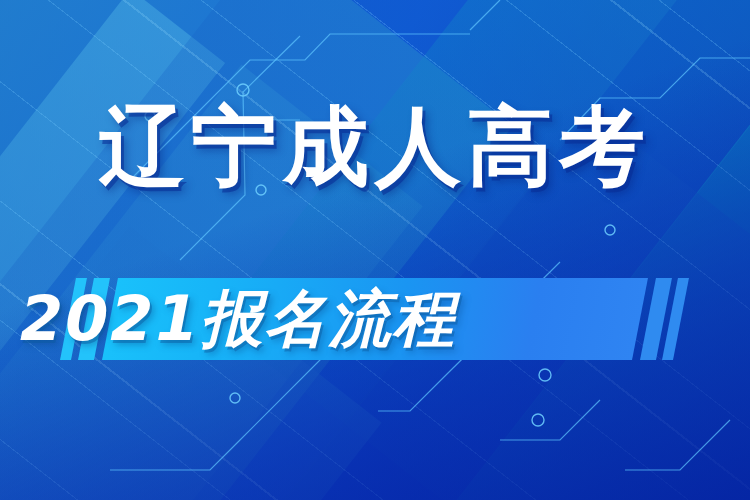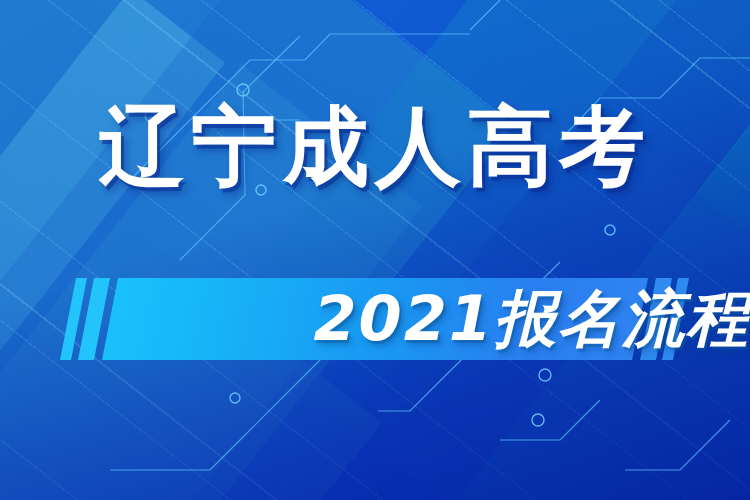--- a/index.html
+++ b/index.html
@@ -164,32 +164,33 @@
     top: 7px;
     width: 530px;
     height: 82px;
     transform: skewX(-11deg);
     background: linear-gradient(90deg, #19c1fb 0%, #17b5f8 18%, #1a95f2 55%, #2a7ff0 80%, #2f84f2 100%);
   }
   .band-text {
     position: absolute;
     left: 0; right: 0;
     top: 9px;
-    text-align: right;
+    text-align: left;
     font-family: "DejaVu Sans", "Liberation Sans", sans-serif;
     font-size: 62px;
     font-weight: 700;
     font-style: italic;
     line-height: 78px;
     letter-spacing: 2px;
     color: #ffffff;
     text-shadow:
       2px 3px 0px rgba(10,90,160,0.45),
       4px 5px 7px rgba(5,60,130,0.35);
     white-space: nowrap;
+    padding-left: 20px;
   }
 </style>
 </head>
 <body>
 
 <div id="poster">
 
   <div class="bg-base"></div>
 
   <div class="plate p1"></div>

